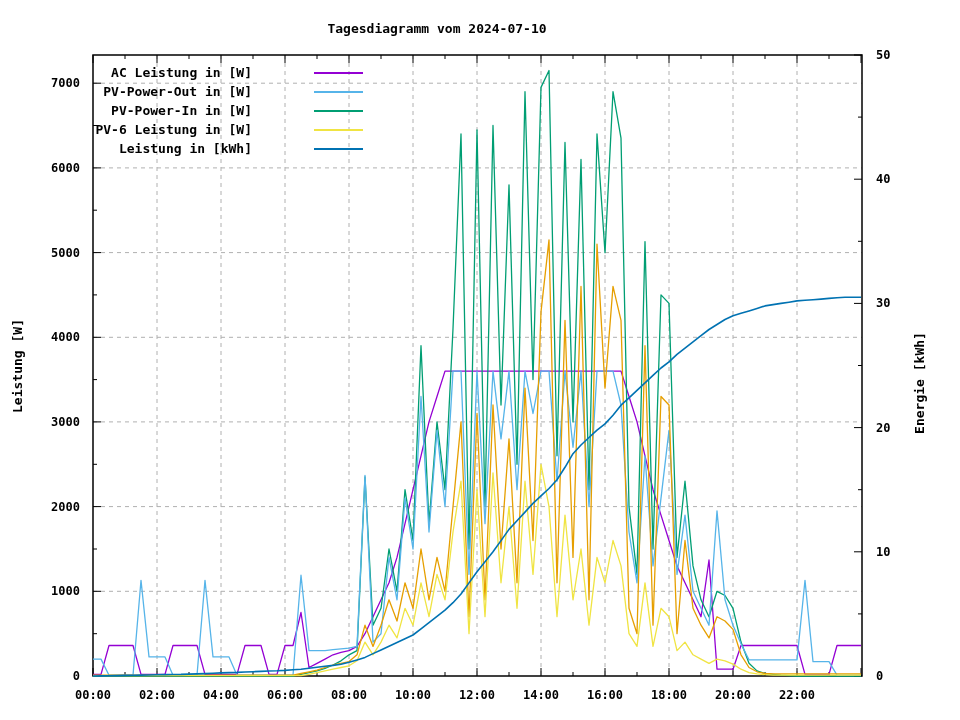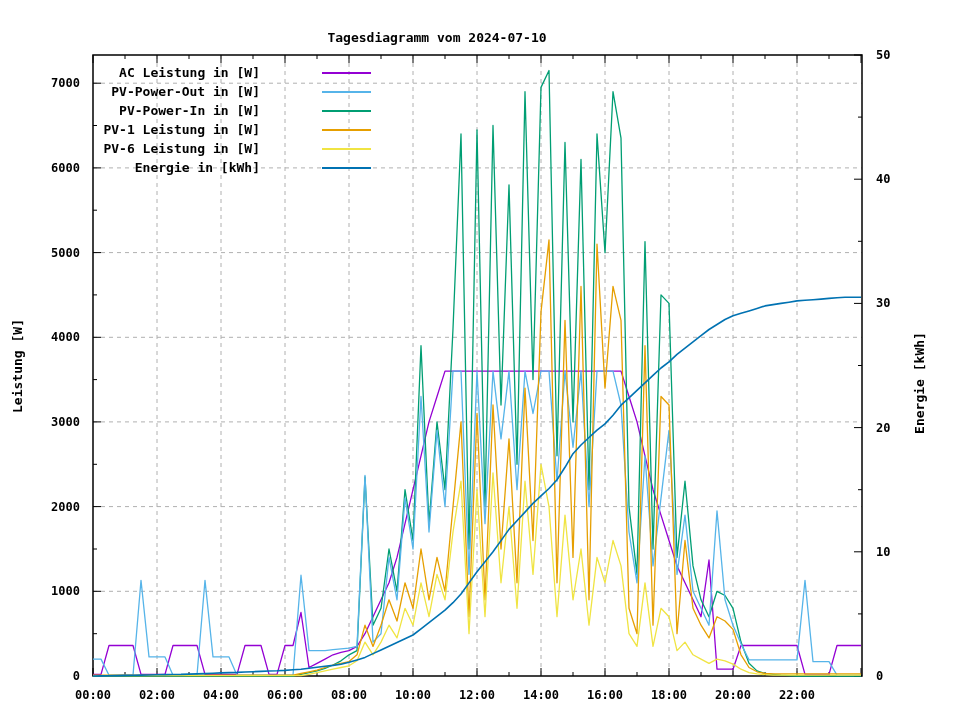--- a/index.html
+++ b/index.html
@@ -1,37 +1,37 @@
 <!DOCTYPE html>
 <html><head>
 <meta charset="utf-8">
 <style>
   html,body{margin:0;padding:0;}
   body{
     width:960px;height:720px;position:relative;background:#ffffff;
     font-family:"DejaVu Sans Mono",monospace;overflow:hidden;
   }
   .title{
-    position:absolute;left:93px;top:30px;width:688px;text-align:center;
+    position:absolute;left:93px;top:21px;width:688px;text-align:center;
     font:bold 13px "DejaVu Sans Mono",monospace;color:#000;white-space:pre;
   }
   .ylabel{
     position:absolute;left:17px;top:366px;
     transform:translate(-50%,-50%) rotate(-90deg);
     font:bold 13px "DejaVu Sans Mono",monospace;color:#000;white-space:nowrap;
   }
   .y2label{
     position:absolute;left:919px;top:383px;
     transform:translate(-50%,-50%) rotate(-90deg);
     font:bold 13px "DejaVu Sans Mono",monospace;color:#000;white-space:nowrap;
   }
   svg#plot{position:absolute;left:0;top:0;}
   svg text{font:bold 12px "DejaVu Sans Mono",monospace;fill:#000;}
   .legend{position:absolute;left:90px;top:63px;}
-  .legend-row{display:flex;align-items:center;height:19px;margin-left:8px;}
+  .legend-row{display:flex;align-items:center;height:19px;}
   .legend-label{
     display:inline-block;width:162px;text-align:right;
     font:bold 13px "DejaVu Sans Mono",monospace;color:#000;white-space:pre;
   }
   .legend-line{display:inline-block;width:49px;height:2px;margin-left:62px;}
 </style>
 </head>
 <body>
 
 <div class="page">
@@ -174,25 +174,21 @@
       </div>
       <div class="legend-row">
         <span class="legend-label">PV-Power-Out in [W]</span>
         <span class="legend-line" style="background: rgb(86, 180, 233);"></span>
       </div>
       <div class="legend-row">
         <span class="legend-label">PV-Power-In in [W]</span>
         <span class="legend-line" style="background: rgb(0, 158, 115);"></span>
       </div>
       <div class="legend-row">
-        <span class="legend-label">PV-1 Leistung in [W]</span>
-        <span class="legend-line" style="background: rgb(230, 159, 0);"></span>
-      </div>
-      <div class="legend-row">
         <span class="legend-label">PV-6 Leistung in [W]</span>
         <span class="legend-line" style="background: rgb(240, 228, 66);"></span>
       </div>
       <div class="legend-row">
-        <span class="legend-label">Energie in [kWh]</span>
+        <span class="legend-label">Leistung in [kWh]</span>
         <span class="legend-line" style="background: rgb(0, 114, 178);"></span>
       </div>
     </div>
 </div>
 
 </body></html>

